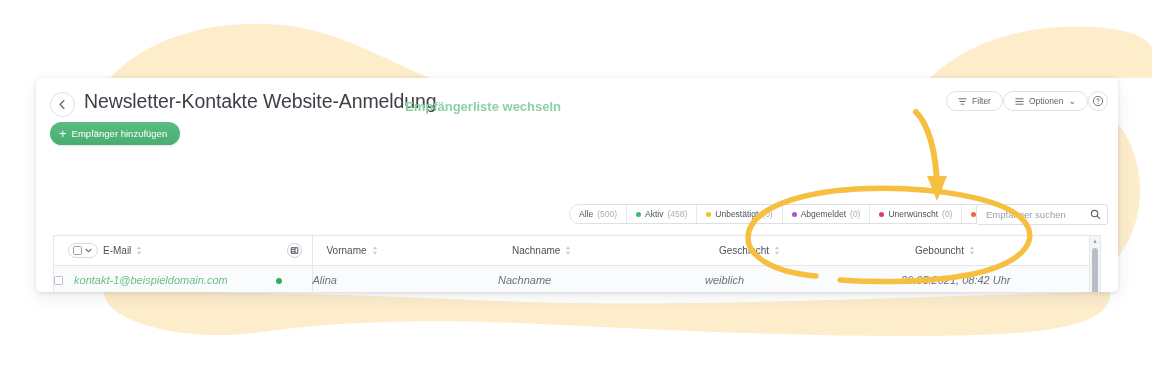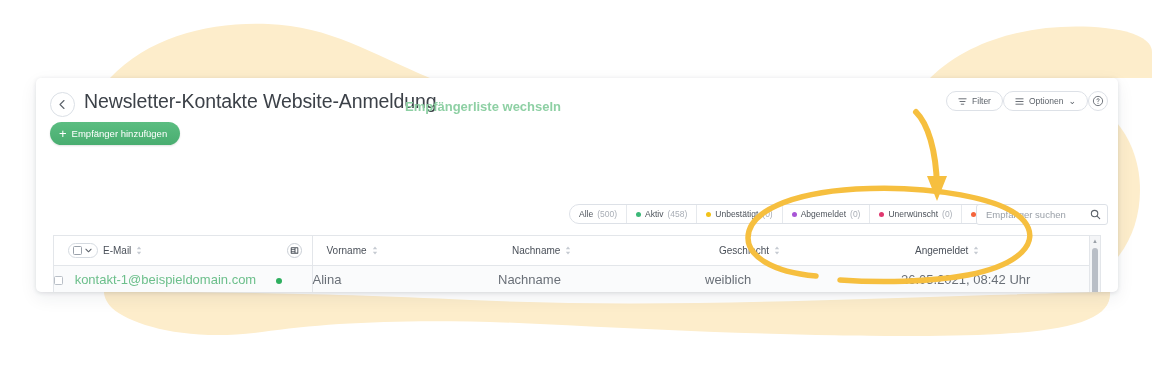--- a/index.html
+++ b/index.html
@@ -240,21 +240,21 @@
   }
   .th-inner {
     display: flex;
     align-items: center;
     gap: 5px;
     padding-left: 14px;
   }
   .sort-ico { display: inline-flex; flex-direction: column; line-height: 0; }
   tbody tr { border-bottom: 1px solid #eceef1; }
   tbody tr.odd { background: #fafbfc; }
-  tbody td { font-size: 13px; color: #6a7078; }
+  tbody td { font-size: 11px; color: #6a7078; font-style: italic; }
   td.c-email { padding-left: 14px; position: relative; }
   .row-check {
     width: 9px;
     height: 9px;
     border: 1px solid #b9bfc7;
     border-radius: 1.5px;
     background: #fff;
     display: inline-block;
     vertical-align: middle;
     margin-right: 8px;
@@ -503,21 +503,21 @@
                 <span class="sort-ico">
                   <svg width="6" height="9" viewBox="0 0 6 9">
                     <path d="M3 .6l2.2 2.6H.8z" fill="#c5cad1"></path>
                     <path d="M3 8.4L.8 5.8h4.4z" fill="#c5cad1"></path>
                   </svg>
                 </span>
               </div>
             </th>
             <th>
               <div class="th-inner">
-                <span>Angemeldet</span>
+                <span>Gebouncht</span>
                 <span class="sort-ico">
                   <svg width="6" height="9" viewBox="0 0 6 9">
                     <path d="M3 .6l2.2 2.6H.8z" fill="#c5cad1"></path>
                     <path d="M3 8.4L.8 5.8h4.4z" fill="#c5cad1"></path>
                   </svg>
                 </span>
               </div>
             </th>
             <th></th>
           </tr>

